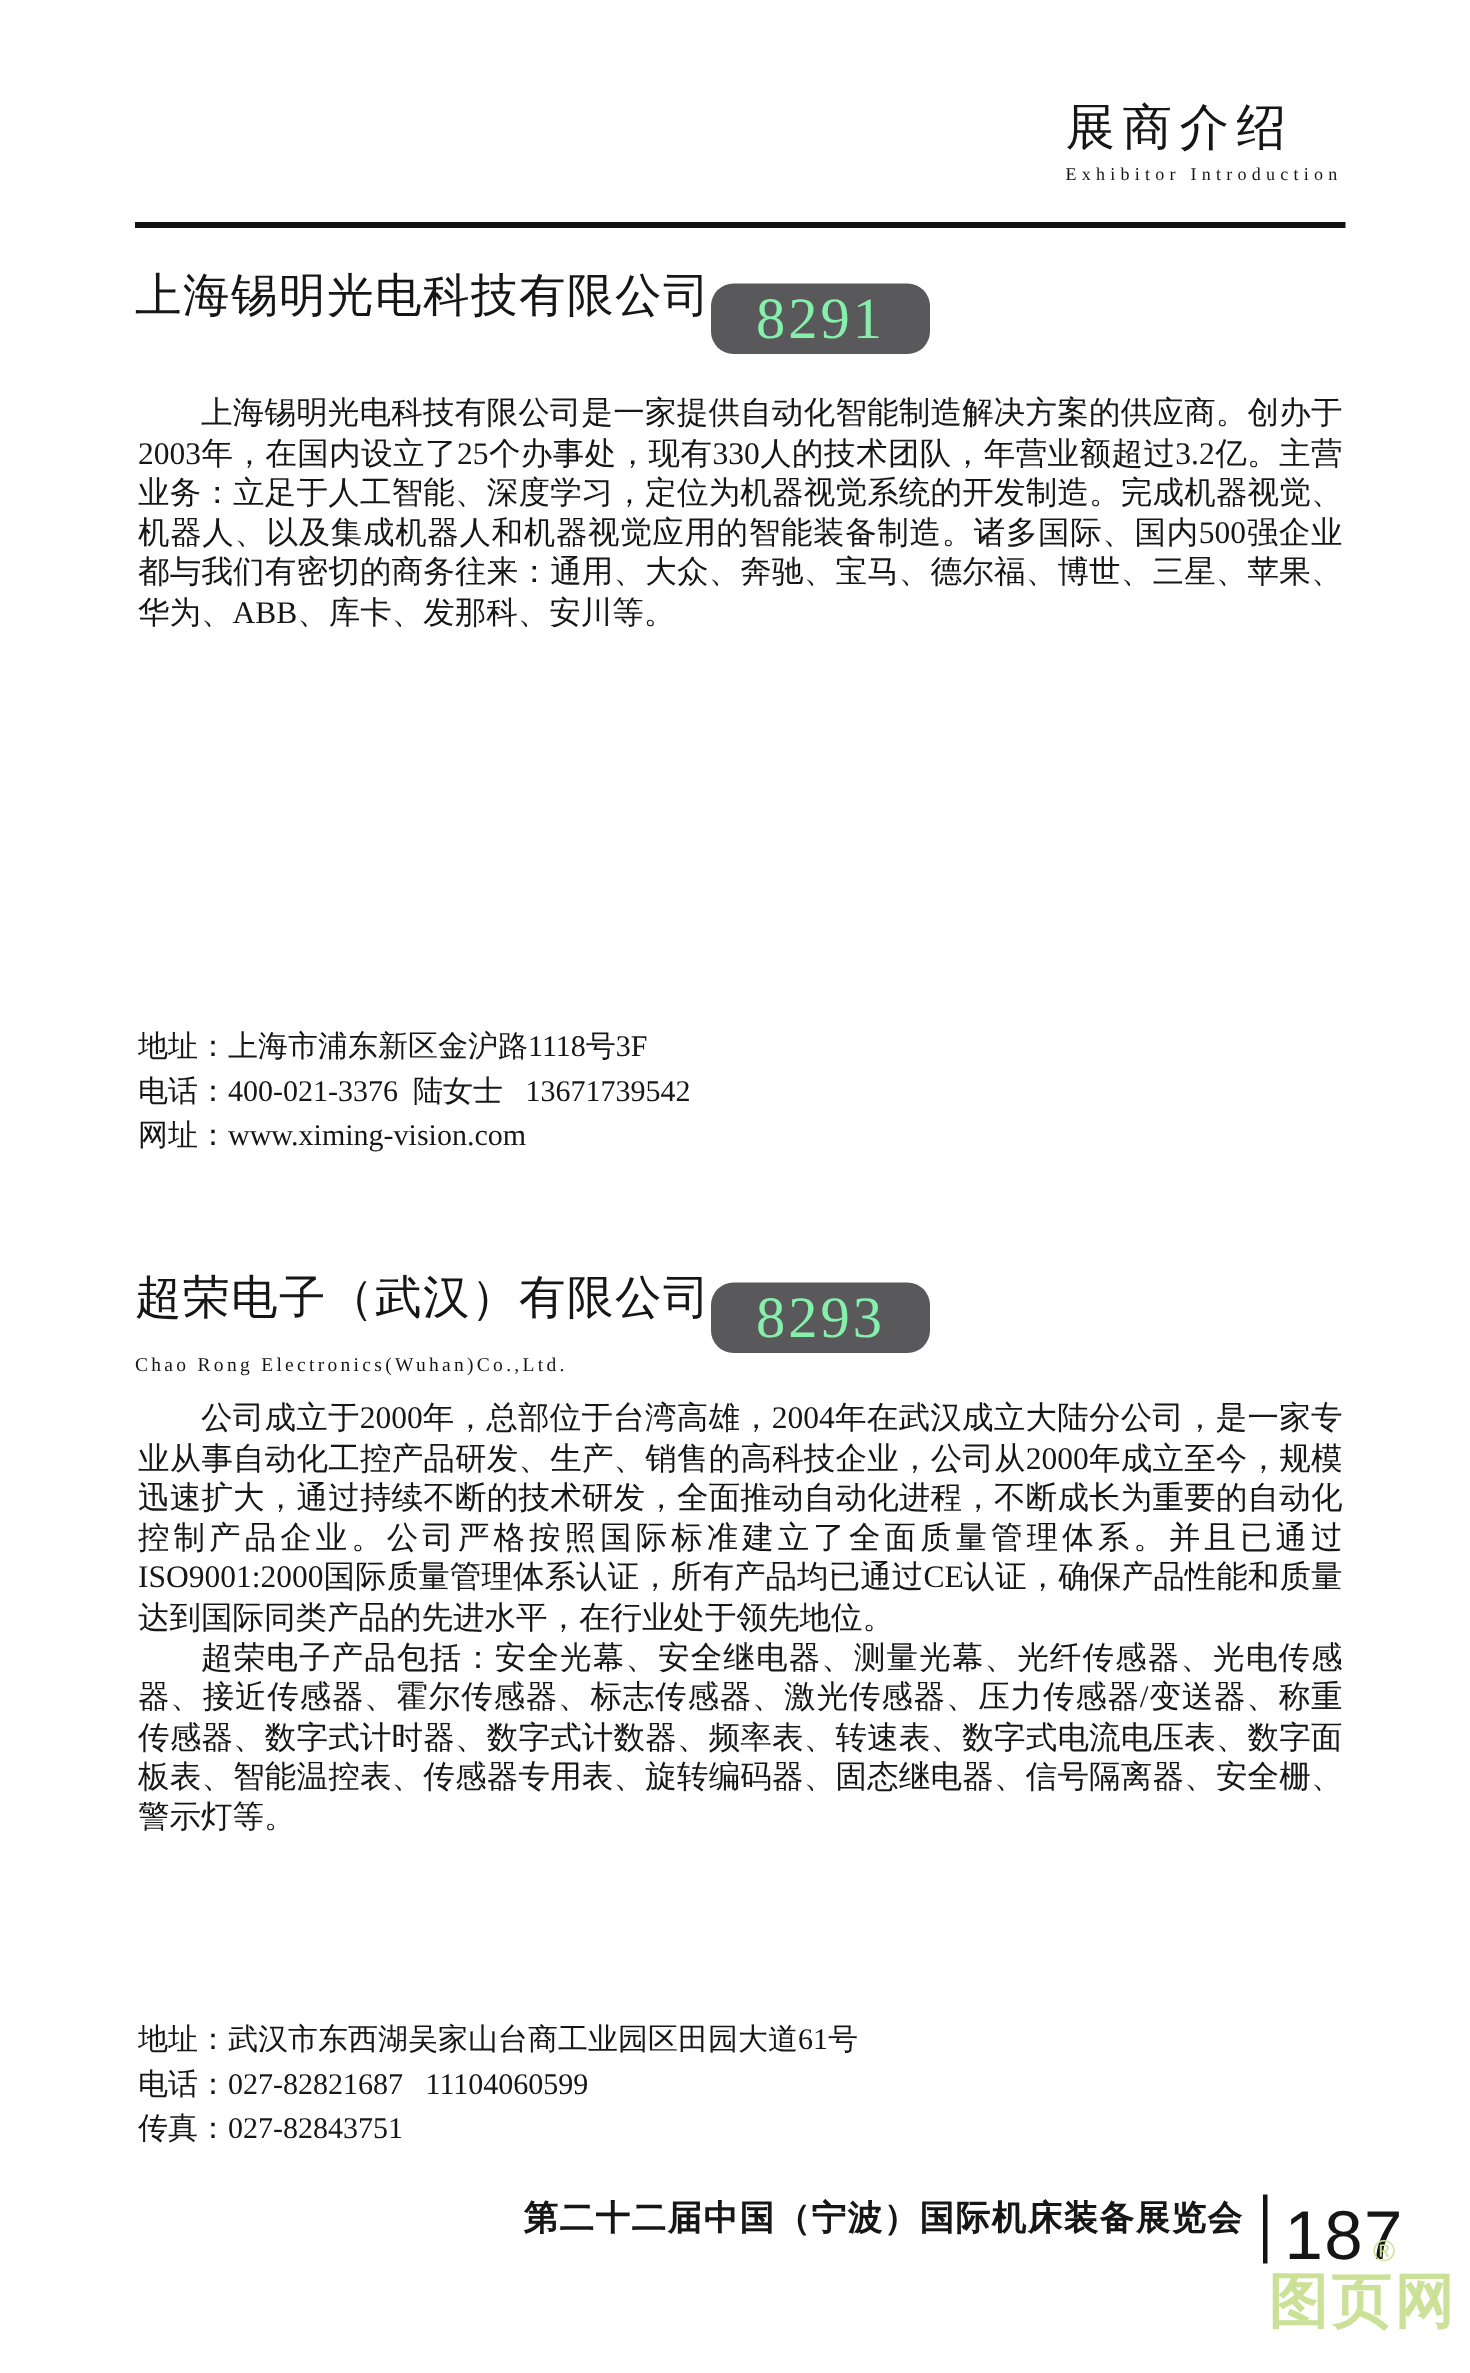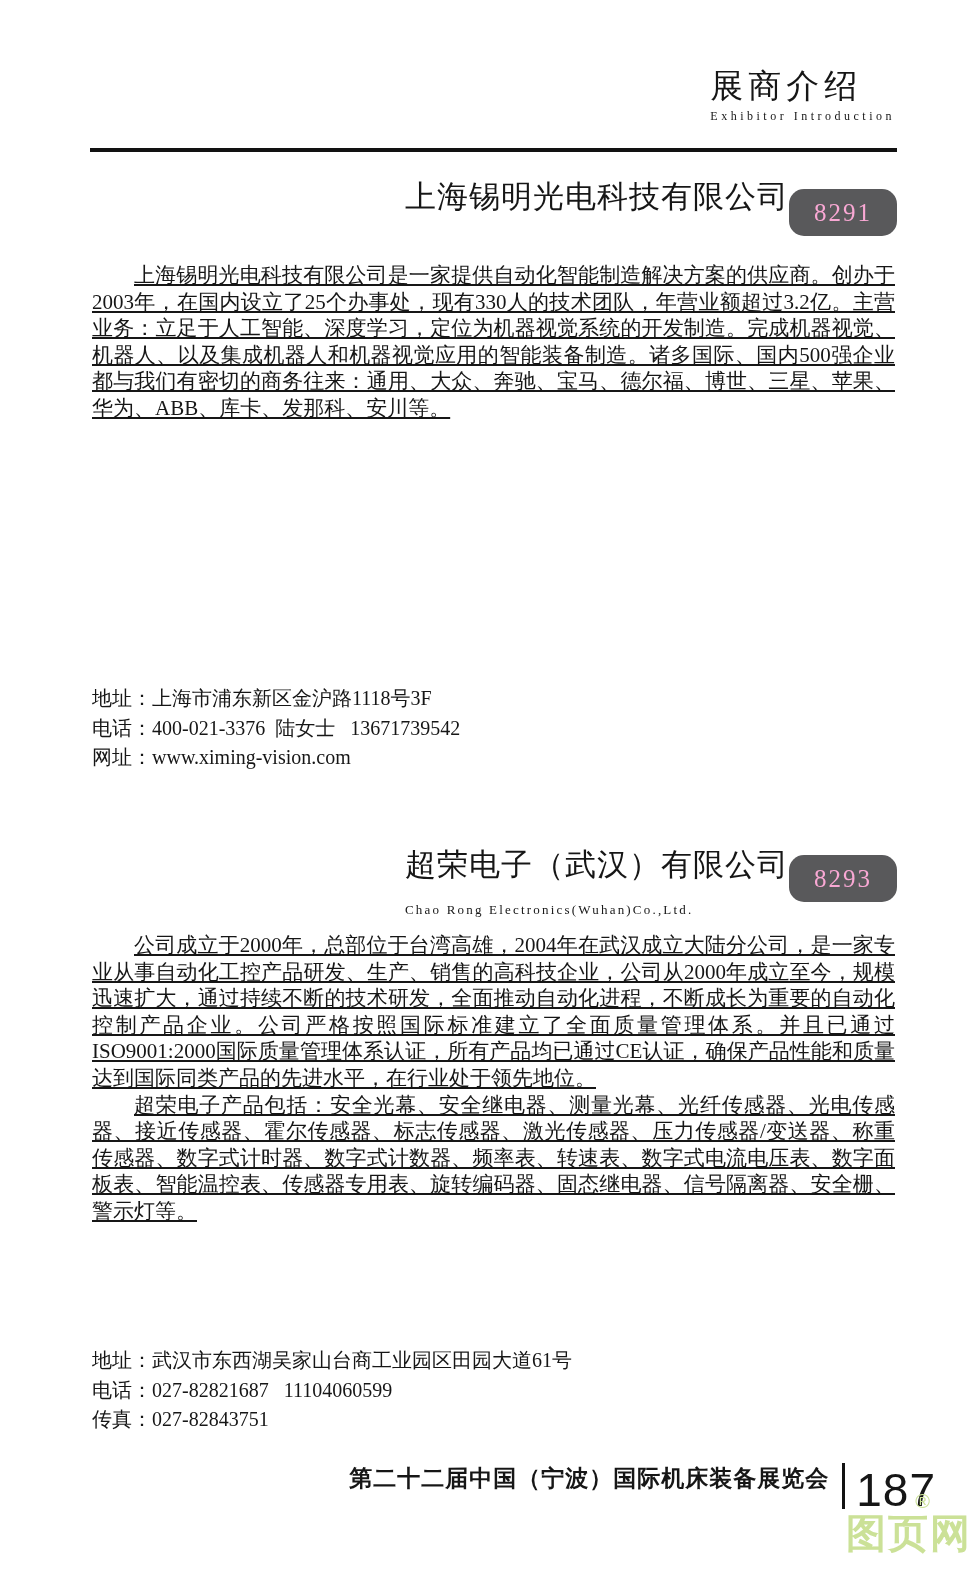--- a/index.html
+++ b/index.html
@@ -9,36 +9,36 @@
     font-family:"Liberation Serif","DejaVu Serif",serif;
   }
 
   
   .hdr { position:absolute; top:66px; right:85px; text-align:left; }
   .hdr-cn { font-size:33px; letter-spacing:5px; line-height:1.25; }
   .hdr-en { font-size:12px; letter-spacing:3.5px; margin-top:2px; }
   .rule { position:absolute; top:148px; left:90px; width:807px; height:4px; background:#121212; }
 
   
-  .ex-head { position:absolute; left:90px; width:807px; display:flex; justify-content:flex-end; align-items:flex-start; }
+  .ex-head { position:absolute; left:90px; width:807px; display:flex; justify-content:flex-start; align-items:flex-start; }
   .ex1-head { top:178px; }
   .ex2-head { top:846px; }
   .co-name { font-size:31px; letter-spacing:1px; line-height:1.2; }
   .co-name-en { font-size:13px; letter-spacing:2.2px; margin-top:19px; font-family:"Liberation Serif","DejaVu Serif",serif; }
   .badge {
-    flex:0 0 auto; width:108px; height:47px; border-radius:15px;
-    background:#59595b; color:#f9a8d4; display:flex; align-items:center; justify-content:center;
-    font-size:25px; letter-spacing:2px; margin-top:11px;
+    flex:0 0 auto; width:146px; height:47px; border-radius:15px;
+    background:#59595b; color:#86efac; display:flex; align-items:center; justify-content:center;
+    font-size:39px; letter-spacing:2px; margin-top:11px;
   }
   .ex2-head .badge { margin-top:9px; }
 
   .desc { position:absolute; left:92px; width:803px; font-size:21px; line-height:26.6px; text-align:justify; }
   .desc1 { top:262px; }
   .desc2 { top:932px; }
-  .desc p { margin:0; text-indent:2em;text-decoration:underline; }
+  .desc p { margin:0; text-indent:2em; }
 
   .contact { position:absolute; left:92px; font-size:20px; line-height:29.5px; }
   .contact1 { top:684px; }
   .contact2 { top:1346px; }
   .c-row { display:flex; white-space:pre; }
   .c-label { flex:0 0 auto; }
 
   
   .footer { position:absolute; top:1463px; right:44px; display:flex; align-items:flex-start; }
   .expo-name { font-family:"Liberation Sans","DejaVu Sans",sans-serif; font-weight:bold; font-size:23px; letter-spacing:1px; }

